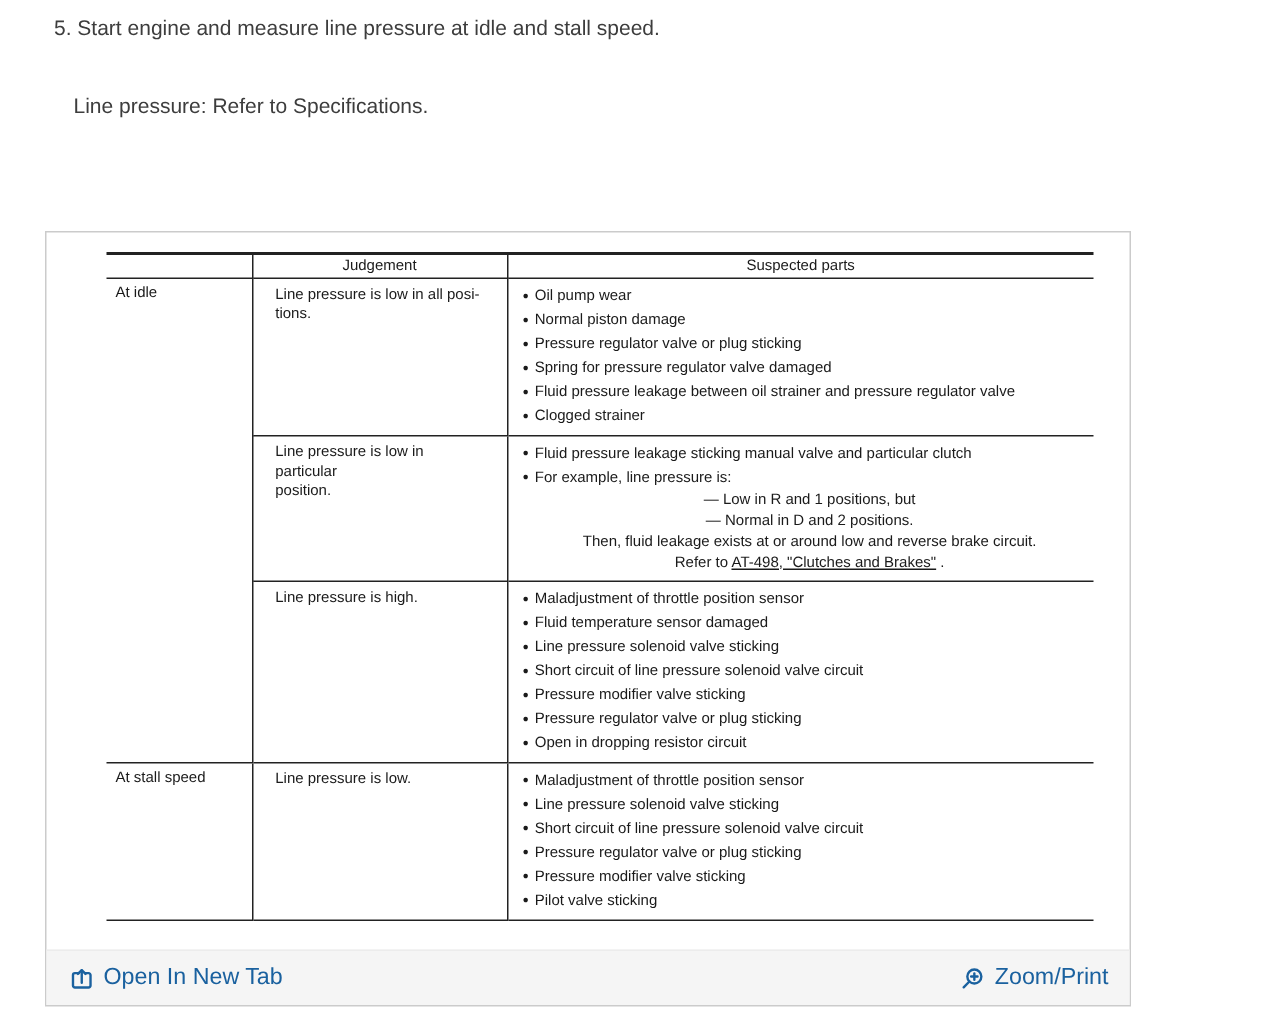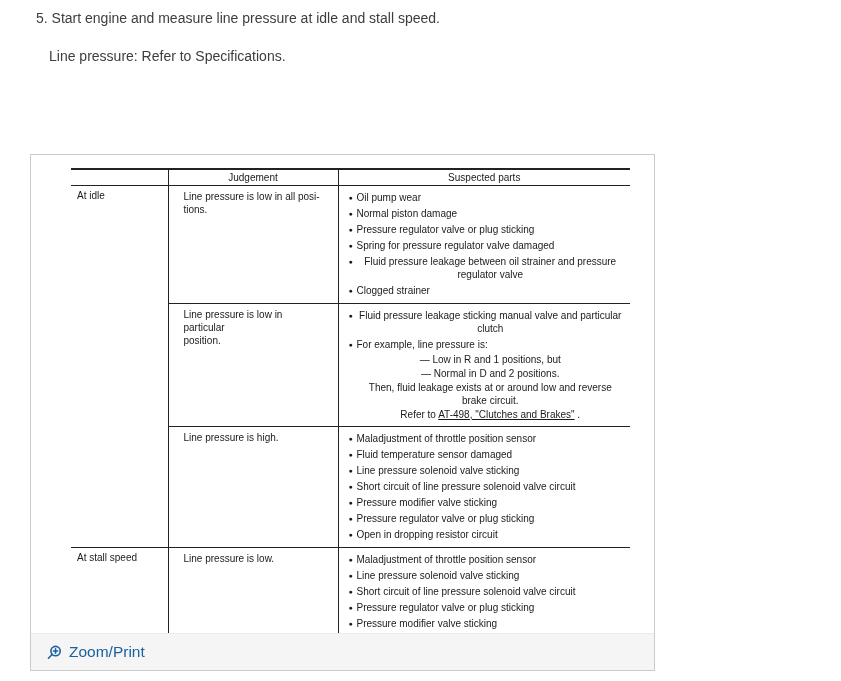--- a/index.html
+++ b/index.html
@@ -8,26 +8,26 @@
     width: 841px; height: 681px; position: relative;
     background: #ffffff;
     font-family: "Liberation Sans", sans-serif;
     overflow: hidden;
   }
 
   
   .instructions { position: absolute; left: 36px; top: 10px; color: #3d3d3d; font-size: 14px; }
   .note { margin-top: 7px; padding-left: 13px; }
   .note-marker { margin-right: 9px; }
-  .spec { margin-top: 22px; padding-left: 13px; }
+  .spec { margin-top: 36px; padding-left: 13px; }
 
   
   .panel {
     position: absolute; left: 30px; top: 154px;
-    width: 625px; height: 517px;
+    width: 724px; height: 517px;
     border: 1px solid #cbcbcb; background: #fff;
   }
   .table-wrap { position: absolute; left: 40px; right: 24px; top: 13px; }
 
   table.diag {
     width: 100%; border-collapse: collapse; table-layout: fixed;
     font-size: 10px; color: #1a1a1a;
     border-top: 2px solid #222; border-bottom: 1px solid #222;
   }
   table.diag th {
@@ -197,20 +197,30 @@
                 </div>
               </td>
             </tr>
           </tbody>
       </table>
     </div>
 
     <div class="toolbar">
       <a class="tool-link">
         <span>
+          <svg width="17" height="17" viewBox="0 0 16 16" fill="none" stroke="#1a619f" stroke-width="1.5" stroke-linecap="round" stroke-linejoin="round">
+            <path d="M6 4.5 H3.7 A1.2 1.2 0 0 0 2.5 5.7 V12.3 A1.2 1.2 0 0 0 3.7 13.5 H12.3 A1.2 1.2 0 0 0 13.5 12.3 V5.7 A1.2 1.2 0 0 0 12.3 4.5 H10"></path>
+            <path d="M8 10.5 V2.8"></path>
+            <path d="M5.6 5 L8 2.6 L10.4 5"></path>
+          </svg>
+        </span>
+        <span>Open In New Tab</span>
+      </a>
+      <a class="tool-link">
+        <span>
           <svg width="17" height="17" viewBox="0 0 16 16" fill="none" stroke="#1a619f" stroke-width="1.5" stroke-linecap="round">
             <circle cx="9" cy="6.6" r="4.4"></circle>
             <path d="M5.9 9.7 L2.3 13.4"></path>
             <path d="M9 4.6 V8.6 M7 6.6 H11"></path>
           </svg>
         </span>
         <span>Zoom/Print</span>
       </a>
     </div>
   </div>

